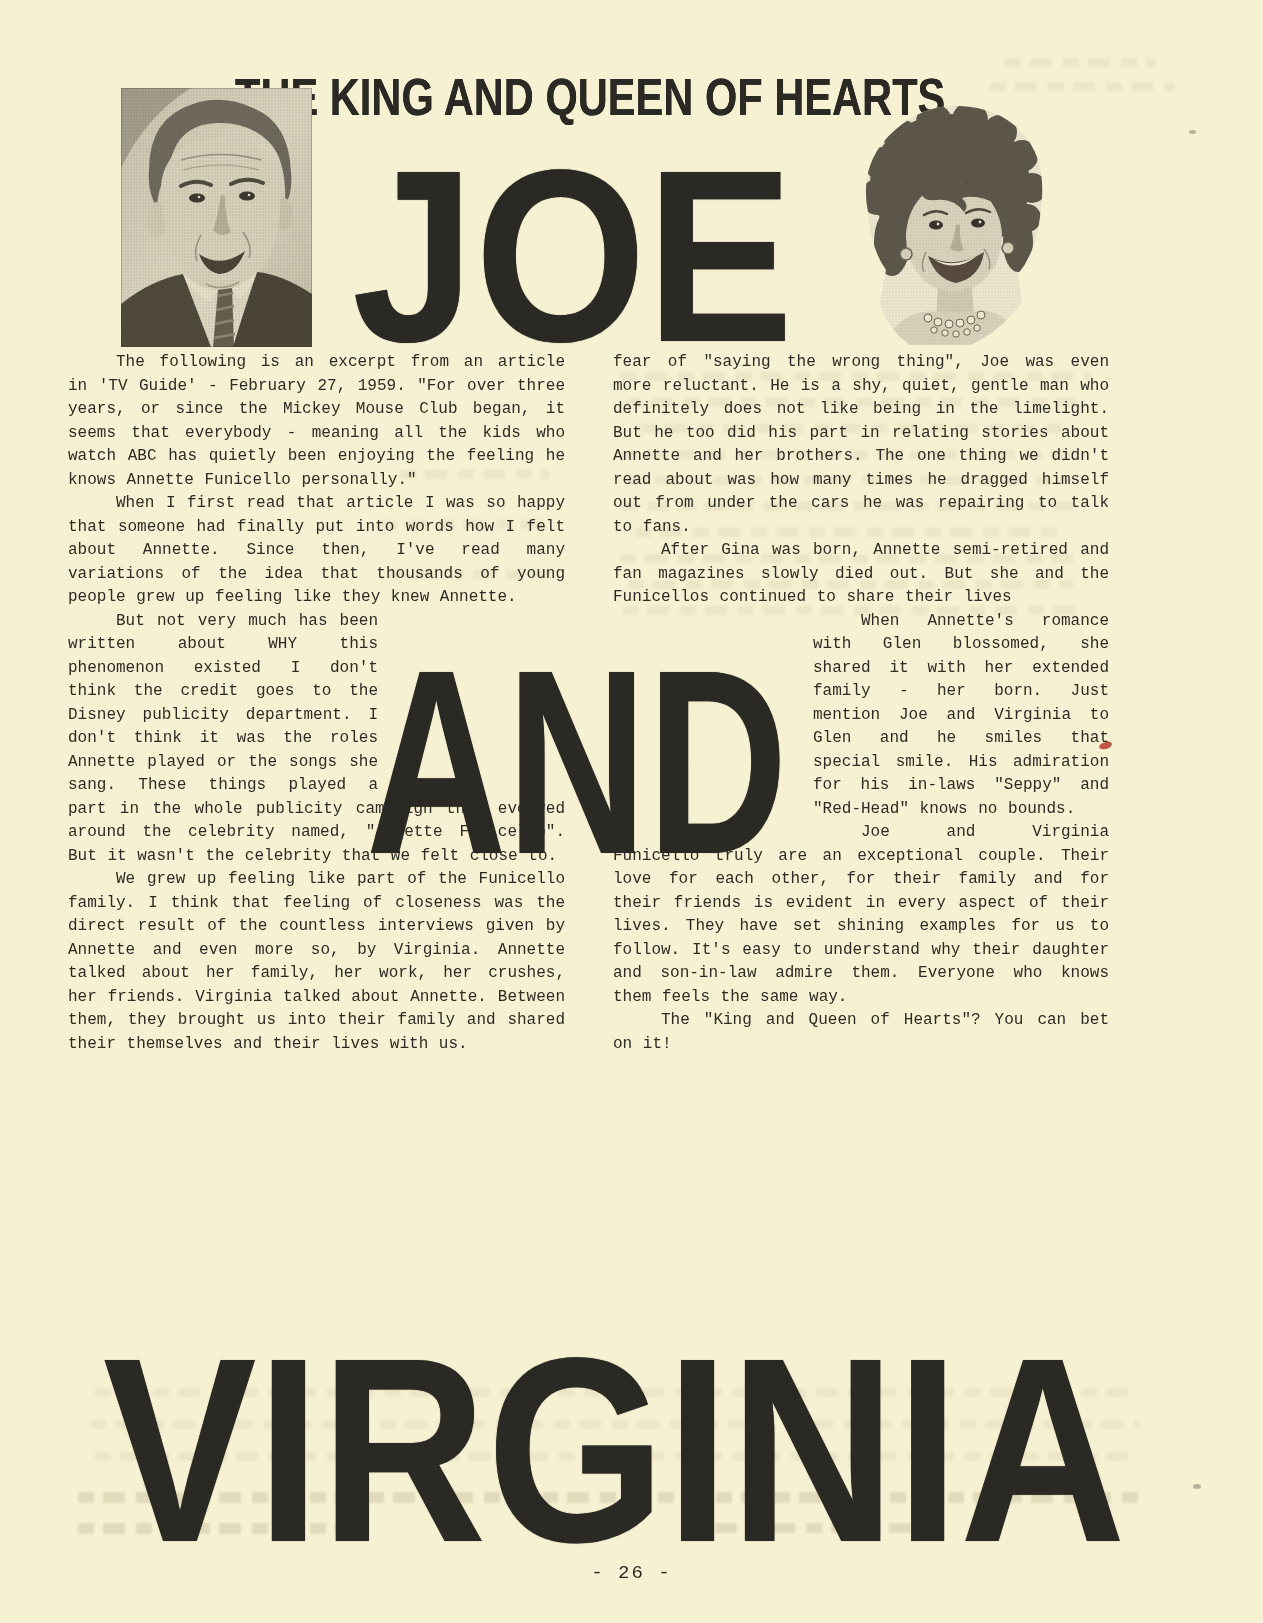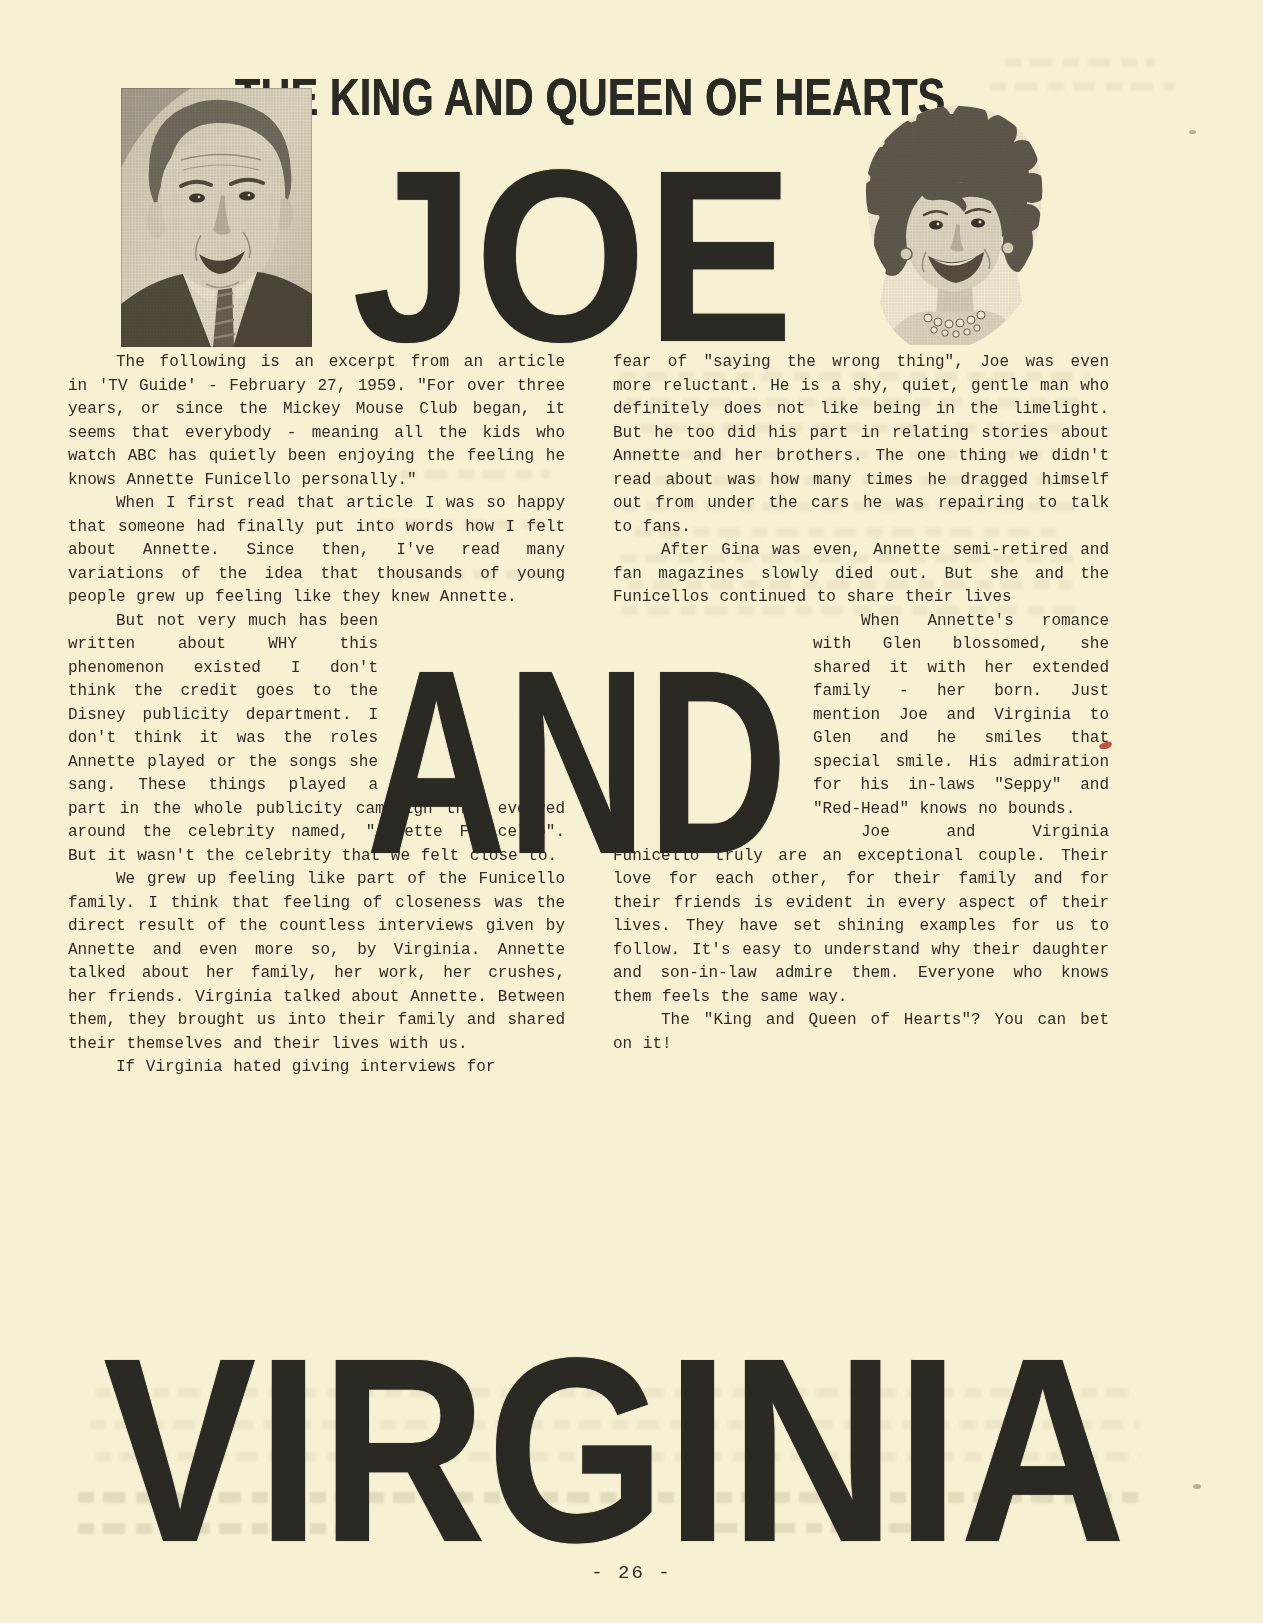--- a/index.html
+++ b/index.html
@@ -198,26 +198,25 @@
   <div class="bigword word-joe">JOE</div>
   <div class="bigword word-and">AND</div>
   <div class="bigword word-virginia">VIRGINIA</div>
 
   <div class="col col-left">
     <p class="indent">The following is an excerpt from an article in 'TV Guide' - February 27, 1959. "For over three years, or since the Mickey Mouse Club began, it seems that everybody - meaning all the kids who watch ABC has quietly been enjoying the feeling he knows Annette Funicello personally."</p>
     <p class="indent">When I first read that article I was so happy that someone had finally put into words how I felt about Annette.  Since then, I've read many variations of the idea that thousands of young people grew up feeling like they knew Annette.</p>
     <div class="spacer-and-right"></div>
     <p class="indent">But not very much has been written about WHY this phenomenon existed I don't think the credit goes to the Disney publicity department.  I don't think it was the roles Annette played or the songs she sang. These things played a part in the whole publicity campaign that evolved around the celebrity named, "Annette Funicello".  But it wasn't the celebrity that we felt close to.</p>
     <p class="indent">We grew up feeling like part of the Funicello family.  I think that feeling of closeness was the direct result of the countless interviews given by Annette and even more so, by Virginia. Annette talked about her family, her work, her crushes, her friends.  Virginia talked about Annette.  Between them, they brought us into their family and shared their themselves and their lives with us.</p>
-    <p class="indent">If Virginia hated giving interviews for</p>
   </div>
 
   <div class="col col-right">
     <p>fear of "saying the wrong thing", Joe was even more reluctant.  He is a shy, quiet, gentle man who definitely does not like being in the limelight. But he too did his part in relating stories about Annette and her brothers.  The one thing we didn't read about was how many times he dragged himself out from under the cars he was repairing to talk to fans.</p>
-    <p class="indent">After Gina was even, Annette semi-retired and fan magazines slowly died out.  But she and the Funicellos continued to share their lives</p>
+    <p class="indent">After Gina was born, Annette semi-retired and fan magazines slowly died out.  But she and the Funicellos continued to share their lives</p>
     <div class="spacer-and-left"></div>
     <p class="indent">When Annette's romance with Glen blossomed, she shared it with her extended family - her born. Just mention Joe and Virginia to Glen and he smiles that special smile.  His admiration for his in-laws "Seppy" and "Red-Head" knows no bounds.</p>
     <p class="indent">Joe and Virginia Funicello truly are an exceptional couple.  Their love for each other, for their family and for their friends is evident in every aspect of their lives.  They have set shining examples for us to follow.  It's easy to understand why their daughter and son-in-law admire them.  Everyone who knows them feels the same way.</p>
     <p class="indent">The "King and Queen of Hearts"?  You can bet on it!</p>
   </div>
 
   <div class="red-mark"></div>
   <div class="speck" style="left:1189px;top:130px;width:7px;height:4px;border-radius:50%;"></div>
   <div class="speck" style="left:1193px;top:1484px;width:8px;height:5px;border-radius:50%;"></div>
 

